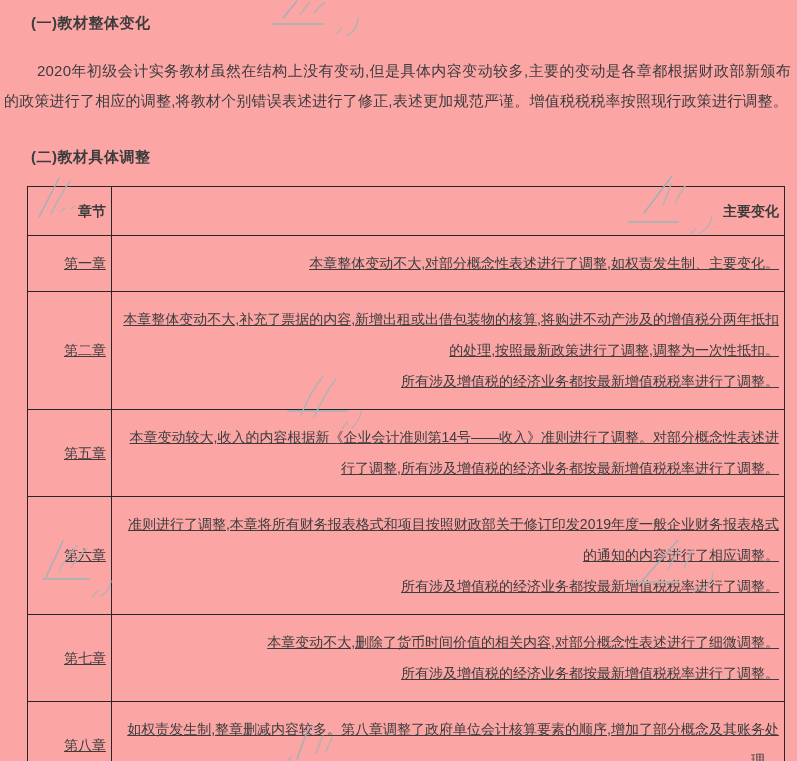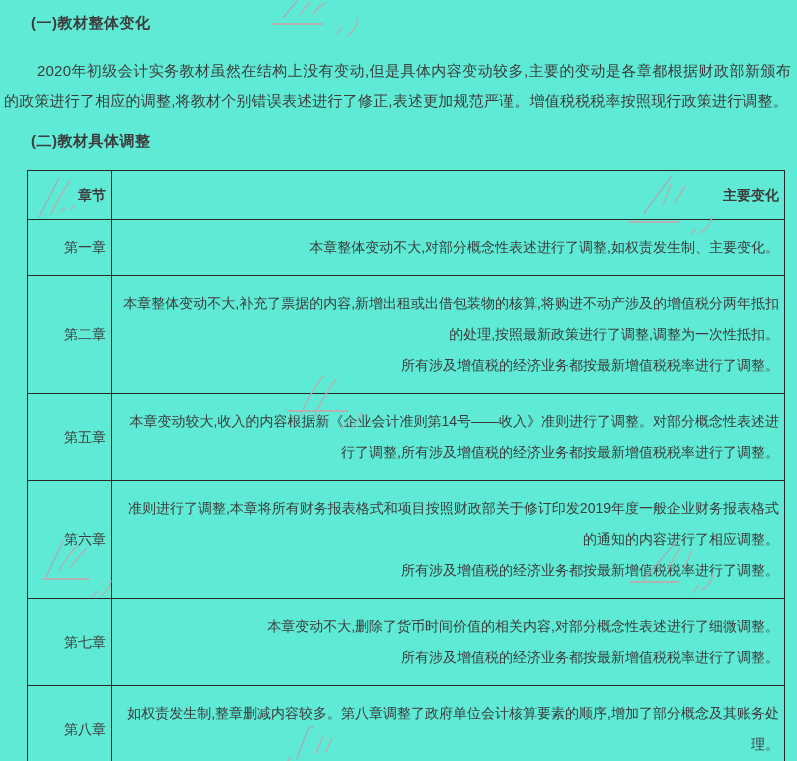--- a/index.html
+++ b/index.html
@@ -1,41 +1,41 @@
 <!DOCTYPE html>
 <html><head>
 <meta charset="utf-8">
 <style>
   html, body { margin: 0; padding: 0; background: #ffffff; }
   .page {
     position: relative;
     width: 797px;
     height: 761px;
     overflow: hidden;
-    background: #5eead4;
+    background: #fca5a5;
     color: #3c3c3c;
     font-family: "Liberation Sans", "DejaVu Sans", sans-serif;
     font-size: 15px;
   }
   .scribbles {
     position: absolute;
     left: 0; top: 0;
     width: 797px; height: 761px;
     pointer-events: none;
     z-index: 5;
   }
   .heading {
     margin: 0 0 0 31px;
     font-size: 15px;
     font-weight: 700;
     line-height: 18px;
     letter-spacing: 0.5px;
   }
   .heading-1 { margin-top: 14px; }
-  .heading-2 { margin-top: 16px; }
+  .heading-2 { margin-top: 32px; }
   .para {
     margin: 24px 6px 8px 4px;
     text-indent: 33px;
     line-height: 30px;
     text-align: justify;
     letter-spacing: 0.2px;
   }
   table.changes {
     margin: 20px 0 0 27px;
     width: 758px;
@@ -49,20 +49,21 @@
     vertical-align: middle;
     text-align: right;
     word-break: break-all;
   }
   table.changes th {
     font-weight: 700;
     line-height: 24px;
   }
   table.changes td {
     line-height: 31px;
+    text-decoration: underline;
   }
   td.changes-cell { text-align: justify; }
   .change-line { line-height: 31px; }
 </style>
 </head>
 <body>
 
 <div class="page">
 
   <svg class="scribbles" viewBox="0 0 797 761" xmlns="http://www.w3.org/2000/svg" fill="none" stroke="#b2b2b2" stroke-width="1.4" stroke-linecap="round">

